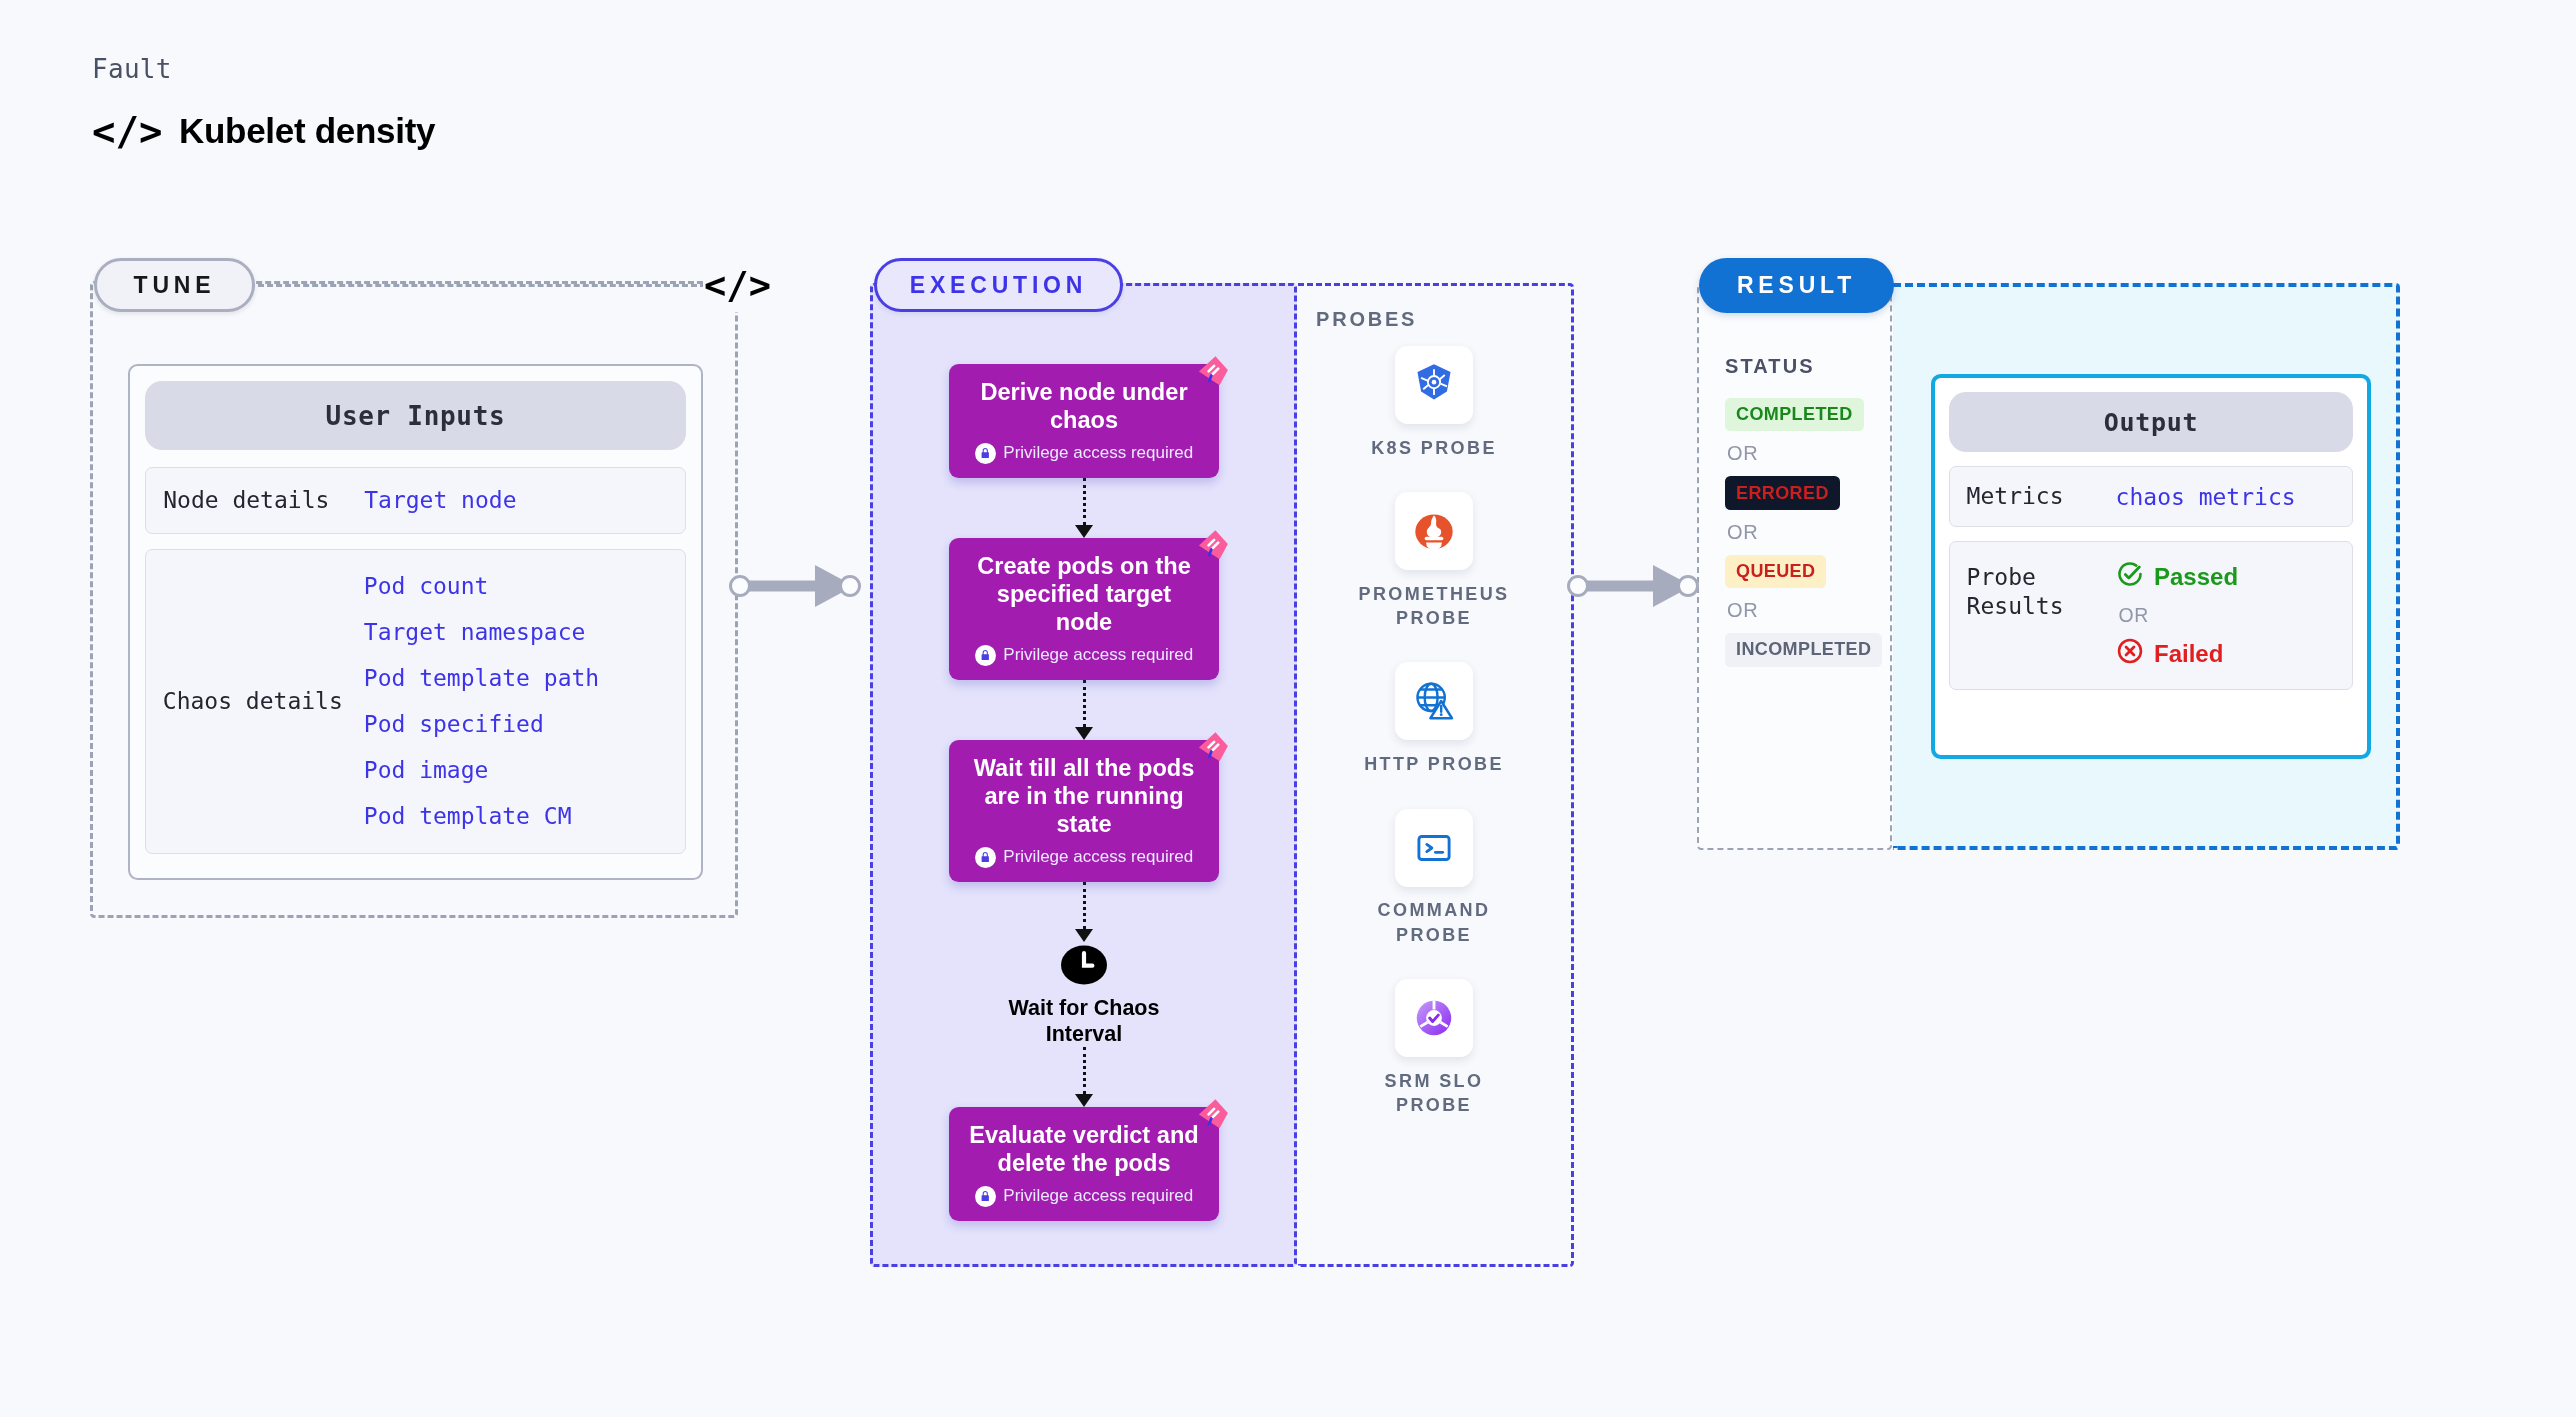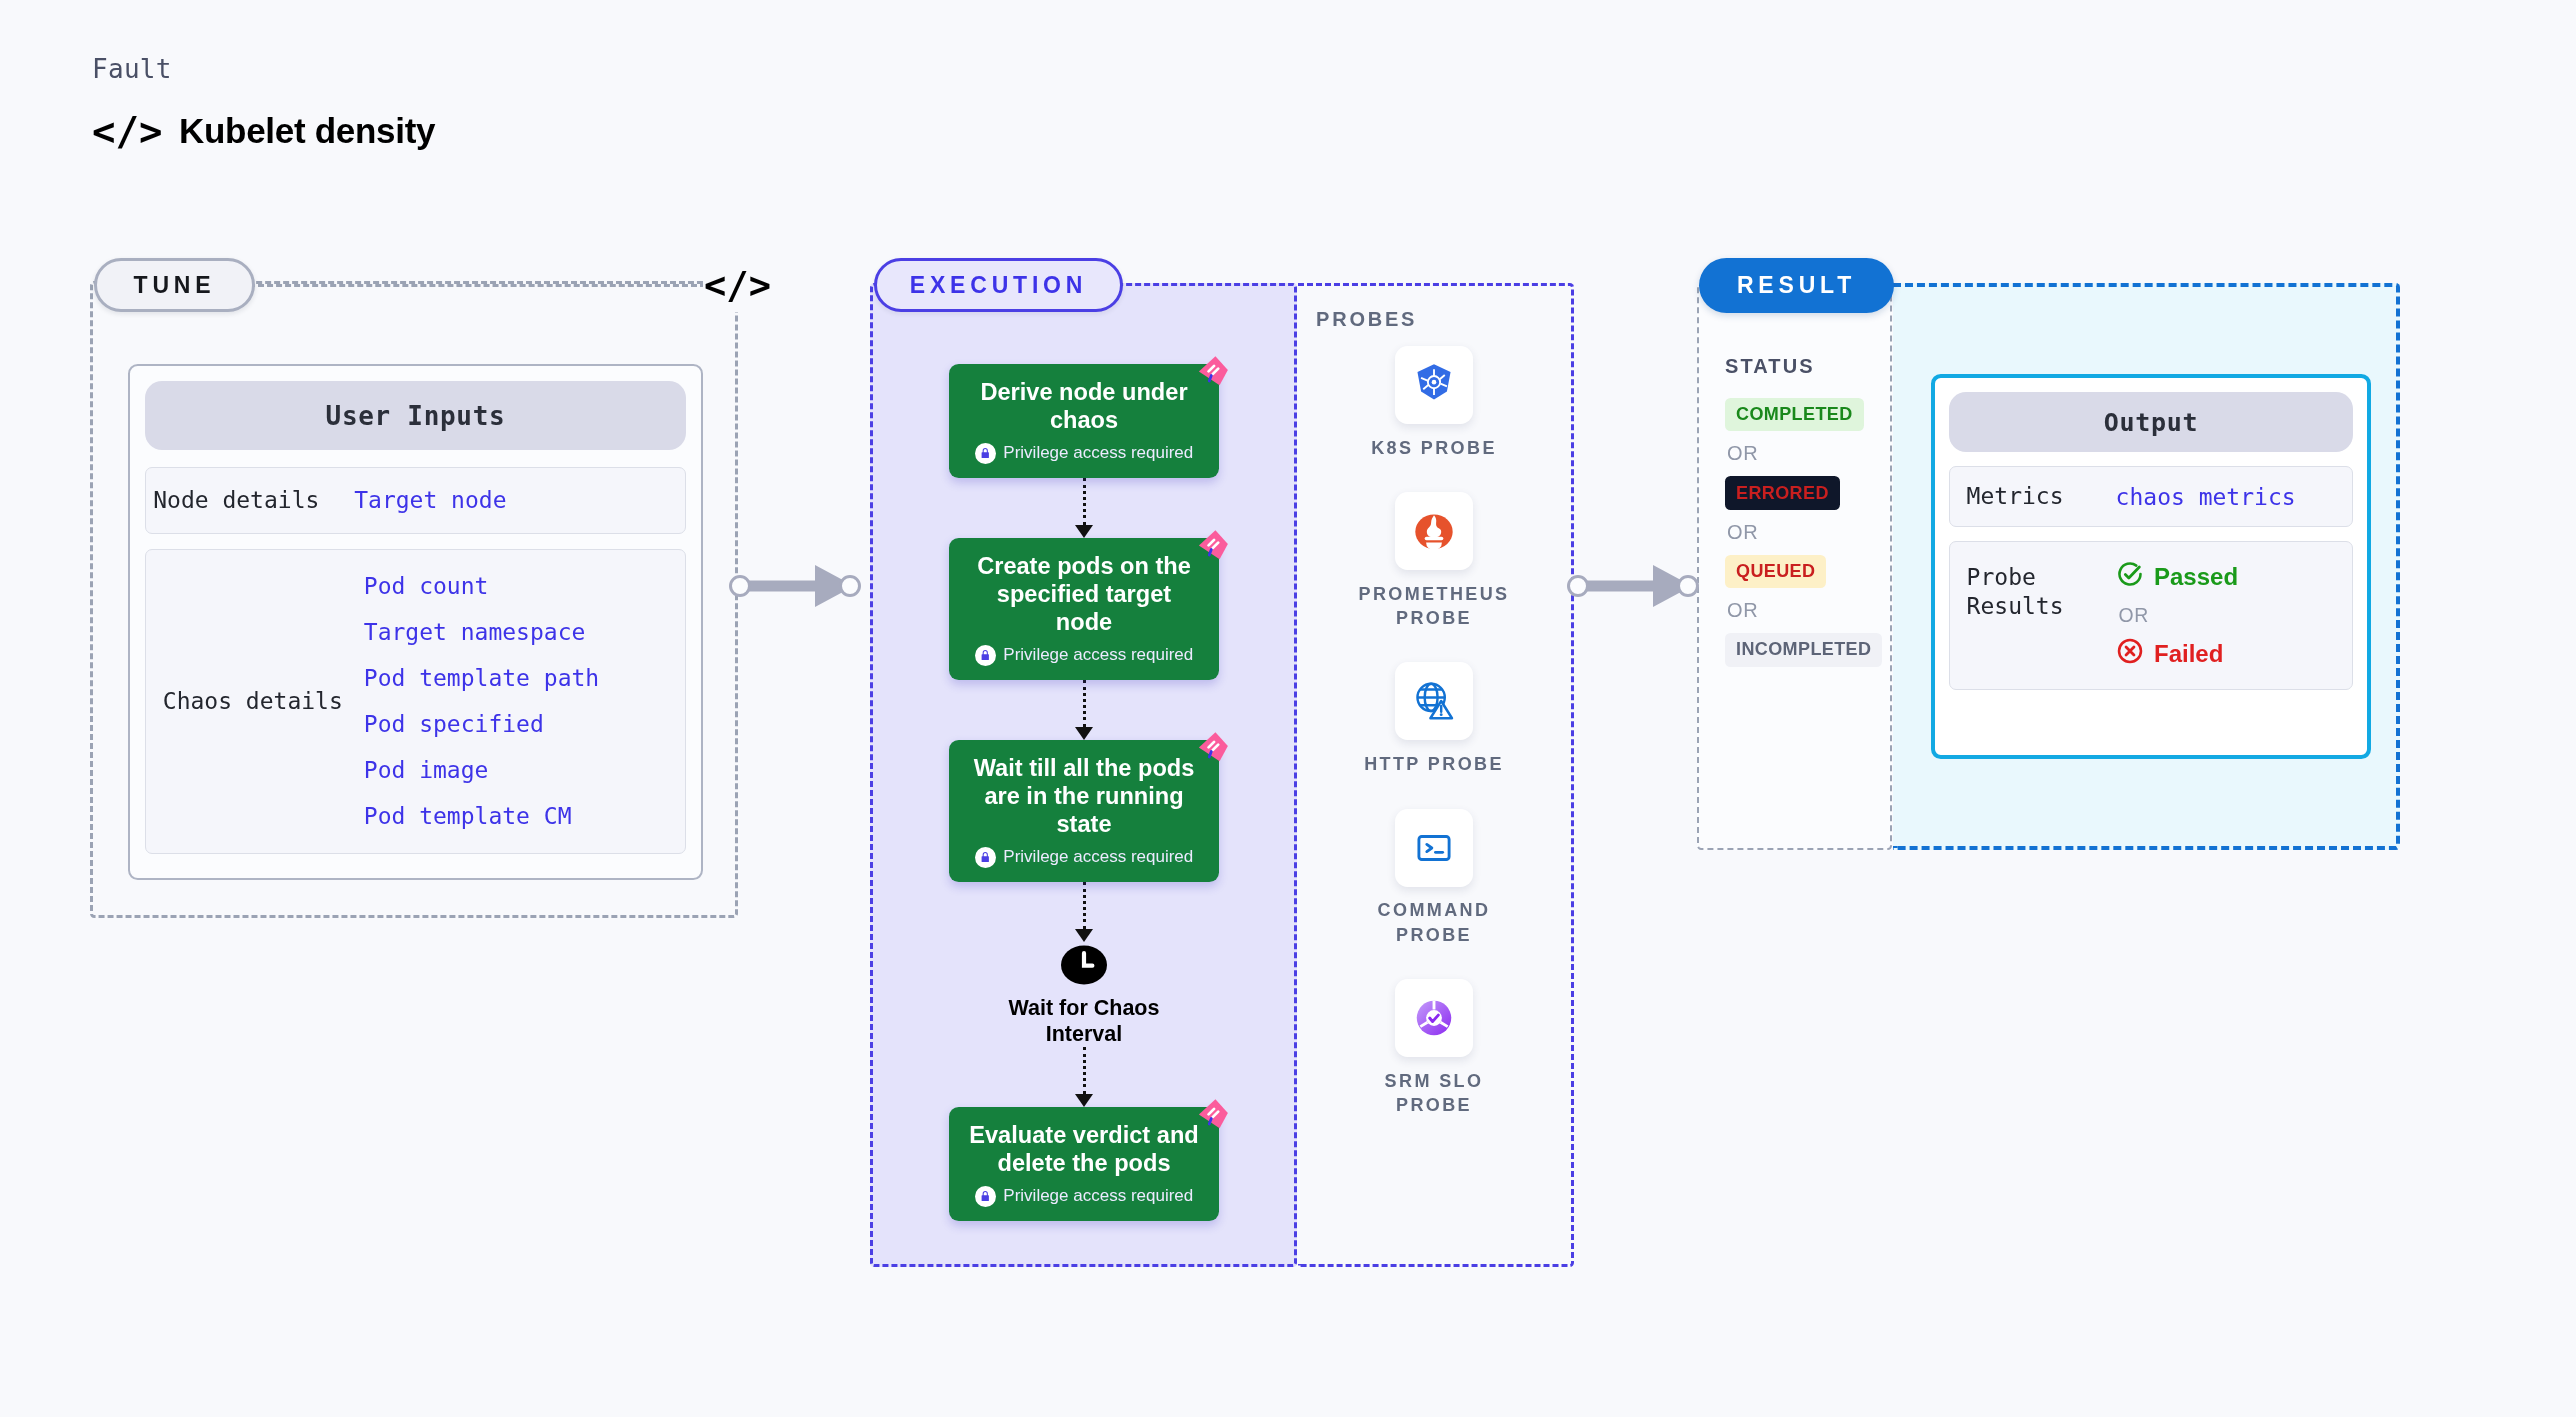--- a/index.html
+++ b/index.html
@@ -56,21 +56,21 @@
   #user-inputs-card { left: 128px; top: 364px; width: 575px; height: 516px; padding: 15.2px; }
   .card-header {
     background: #d9dae8; border-radius: 17px; height: 69px;
     display: flex; align-items: center; justify-content: center;
     font-family: "DejaVu Sans Mono", monospace; font-weight: 700;
     font-size: 26px; color: #2b2f3a; letter-spacing: 0.7px;
   }
   .kv-block {
     margin-top: 15.2px; background: #f5f6fb; border: 1.4px solid #dcdfe8;
     border-radius: 7px; display: flex; align-items: center;
-    padding: 18px 7px;
+    padding: 18px 17px;
   }
   .kv-key {
     font-family: "DejaVu Sans Mono", monospace; font-size: 23px; color: #23262e;
     width: 201px; flex: 0 0 201px; line-height: 1.25;
   }
   .kv-vals { display: flex; flex-direction: column; gap: 20px; }
   .kv-val { font-family: "DejaVu Sans Mono", monospace; font-size: 23px; color: #3d33e8; }
 
   
   .stage-arrow { position: absolute; height: 42px; z-index: 8; }
@@ -112,21 +112,21 @@
     border: 3.5px dashed #4b3fe4; border-left: none; border-radius: 0 4.2px 4.2px 0;
     background: #f8f9fc;
   }
   #probes-label {
     position: absolute; left: 1316px; top: 308px;
     font-size: 20px; font-weight: 700; letter-spacing: 2.8px; color: #616a7e;
   }
 
   #flow { position: absolute; left: 949px; top: 364px; width: 270px; }
   .flow-step {
-    position: relative; background: #15803d; border-radius: 9.7px;
+    position: relative; background: #a21caf; border-radius: 9.7px;
     padding: 15.2px 18px 14px; color: #fff; text-align: center;
     box-shadow: 0 4.2px 9.7px rgba(60,50,190,.22);
   }
   .flow-step-title { font-size: 23.6px; font-weight: 700; line-height: 1.18; }
   .flow-step-sub {
     margin-top: 8.3px; display: flex; align-items: flex-start; justify-content: center; gap: 7.6px;
     font-size: 17px; color: #eceaff;
   }
   .lock-badge {
     width: 21px; height: 21px; border-radius: 50%; background: #fff;

